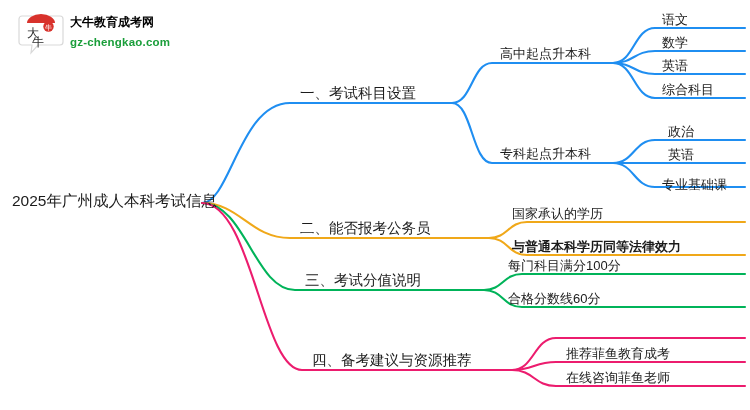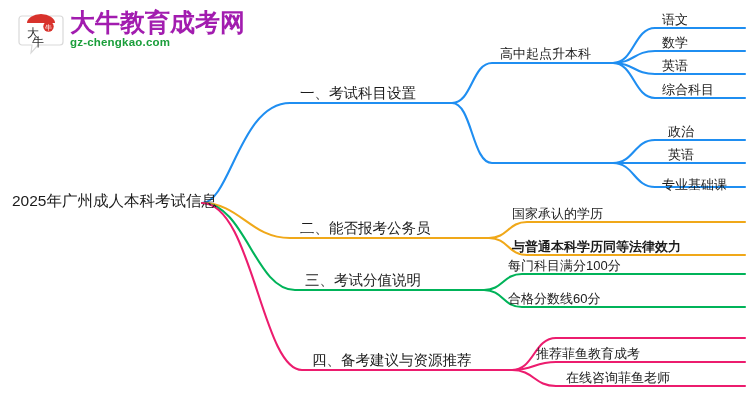--- a/index.html
+++ b/index.html
@@ -33,23 +33,23 @@
     left: 0; top: 2px;
     width: 46px;
     height: 46px;
   }
   .logo-text-wrap {
     position: absolute;
     left: 52px;
     top: 2px;
   }
   .logo-title {
-    font-size: 25px;
+    font-size: 12px;
     font-weight: bold;
-    color: #a21caf;
+    color: #000000;
     letter-spacing: 0px;
     line-height: 24px;
     white-space: nowrap;
   }
   .logo-sub {
     font-size: 11.5px;
     font-weight: bold;
     color: #1a9e3a;
     line-height: 16px;
     letter-spacing: 0.2px;
@@ -138,35 +138,36 @@
       <path d="M512,370 C534,370 534,362 556,362 L745,362" stroke="#ec1c6e" stroke-width="2.1"></path>
       <path d="M512,370 C534,370 534,386 556,386 L745,386" stroke="#ec1c6e" stroke-width="2.1"></path>
     </g>
   </svg>
 
   <div class="root-label">2025年广州成人本科考试信息</div>
 
   <div class="node l1" style="left:300px; top:83px;">一、考试科目设置</div>
 
   <div class="node l2" style="left:500px; top:44px;">高中起点升本科</div>
+  <div class="node l2" style="left:500px; top:144px;">专科起点升本科</div>
 
   <div class="node l3" style="left:662px; top:10px;text-align:right;">语文</div>
   <div class="node l3" style="left:662px; top:33px;">数学</div>
   <div class="node l3" style="left:662px; top:56px;">英语</div>
   <div class="node l3" style="left:662px; top:80px;">综合科目</div>
 
   <div class="node l3" style="left:668px; top:122px;text-align:right;">政治</div>
   <div class="node l3" style="left:668px; top:145px;">英语</div>
   <div class="node l3" style="left:662px; top:169px;margin-top:6px;">专业基础课</div>
 
   <div class="node l1" style="left:300px; top:218px;">二、能否报考公务员</div>
   <div class="node l3" style="left:512px; top:204px;">国家承认的学历</div>
   <div class="node l3" style="left:512px; top:237px;font-weight:bold;">与普通本科学历同等法律效力</div>
 
   <div class="node l1" style="left:305px; top:270px;">三、考试分值说明</div>
   <div class="node l3" style="left:508px; top:256px;">每门科目满分100分</div>
   <div class="node l3" style="left:508px; top:289px;">合格分数线60分</div>
 
   <div class="node l1" style="left:312px; top:350px;">四、备考建议与资源推荐</div>
-  <div class="node l3" style="left:536px; top:344px;text-align:center;">推荐菲鱼教育成考</div>
+  <div class="node l3" style="left:566px; top:344px;text-align:center;">推荐菲鱼教育成考</div>
   <div class="node l3" style="left:566px; top:368px;">在线咨询菲鱼老师</div>
 
 </div>
 
 </body></html>

